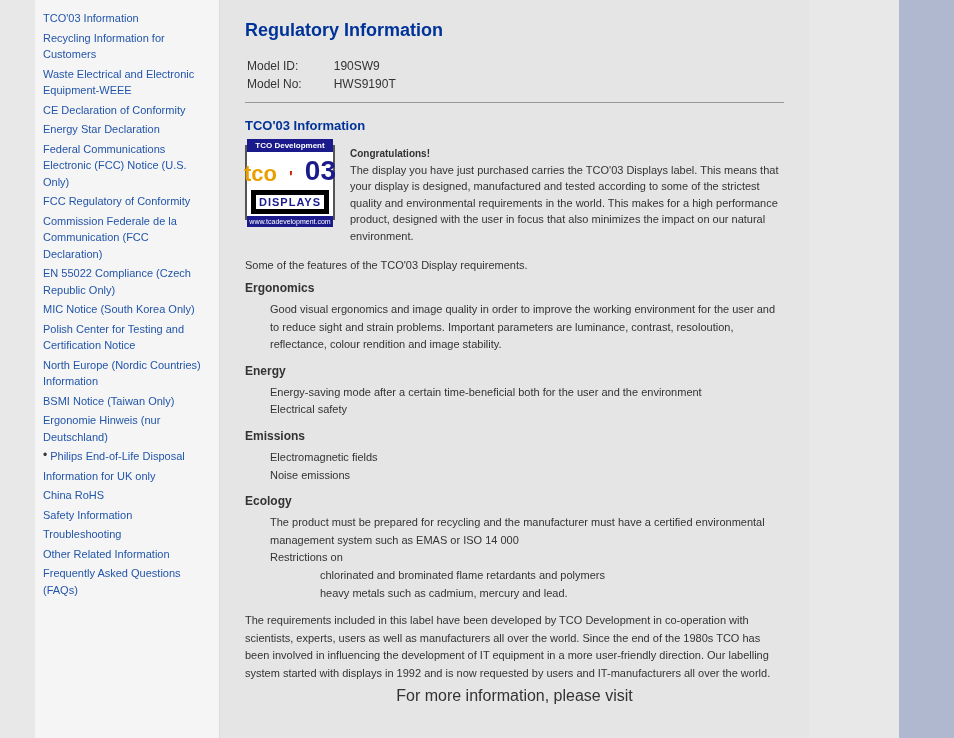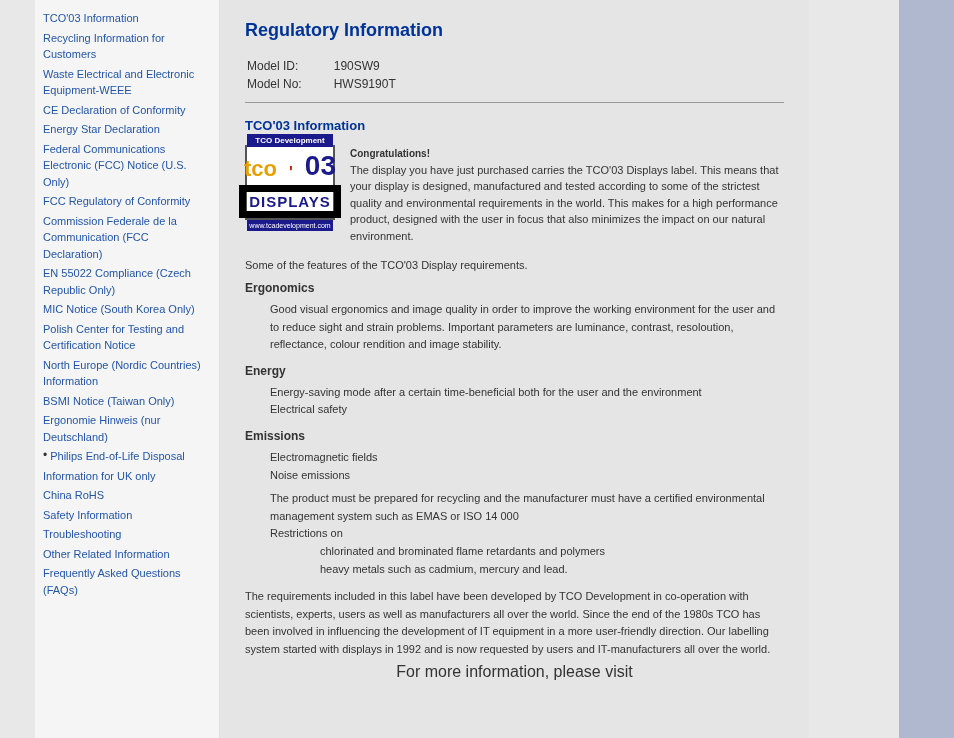--- a/index.html
+++ b/index.html
@@ -113,25 +113,25 @@
       font-size: 22px;
       font-weight: bold;
       color: #e8a000;
     }
     .tco-text-03 {
       font-size: 28px;
       font-weight: bold;
       color: #1a1a8c;
     }
     .tco-displays {
-      font-size: 15px;
+      font-size: 11px;
       font-weight: bold;
       color: #1a1a8c;
       letter-spacing: 1px;
-      border: 7px solid #000000;
+      border: 5px solid #000000;
       padding: 1px 3px;
     }
     .tco-url {
       background: #1a1a8c;
       color: white;
       font-size: 7px;
       width: 100%;
       text-align: center;
       padding: 2px;
       margin-top: 2px;
@@ -262,20 +262,21 @@
     <div>Energy-saving mode after a certain time-beneficial both for the user and the environment</div>
     <div>Electrical safety</div>
   </div>
 
   <h3 class="sub-title">Emissions</h3>
   <div class="indented">
     <div>Electromagnetic fields</div>
     <div>Noise emissions</div>
   </div>
 
+  <h3 class="sub-title">Ecology</h3>
   <div class="indented">
     <div>The product must be prepared for recycling and the manufacturer must have a certified environmental management system such as EMAS or ISO 14 000</div>
     <div>Restrictions on</div>
     <div class="double-indented">chlorinated and brominated flame retardants and polymers</div>
     <div class="double-indented">heavy metals such as cadmium, mercury and lead.</div>
   </div>
 
   <p class="bottom-text">The requirements included in this label have been developed by TCO Development in co-operation with scientists, experts, users as well as manufacturers all over the world. Since the end of the 1980s TCO has been involved in influencing the development of IT equipment in a more user-friendly direction. Our labelling system started with displays in 1992 and is now requested by users and IT-manufacturers all over the world.</p>
   <p class="center-text">For more information, please visit</p>
 </div>

